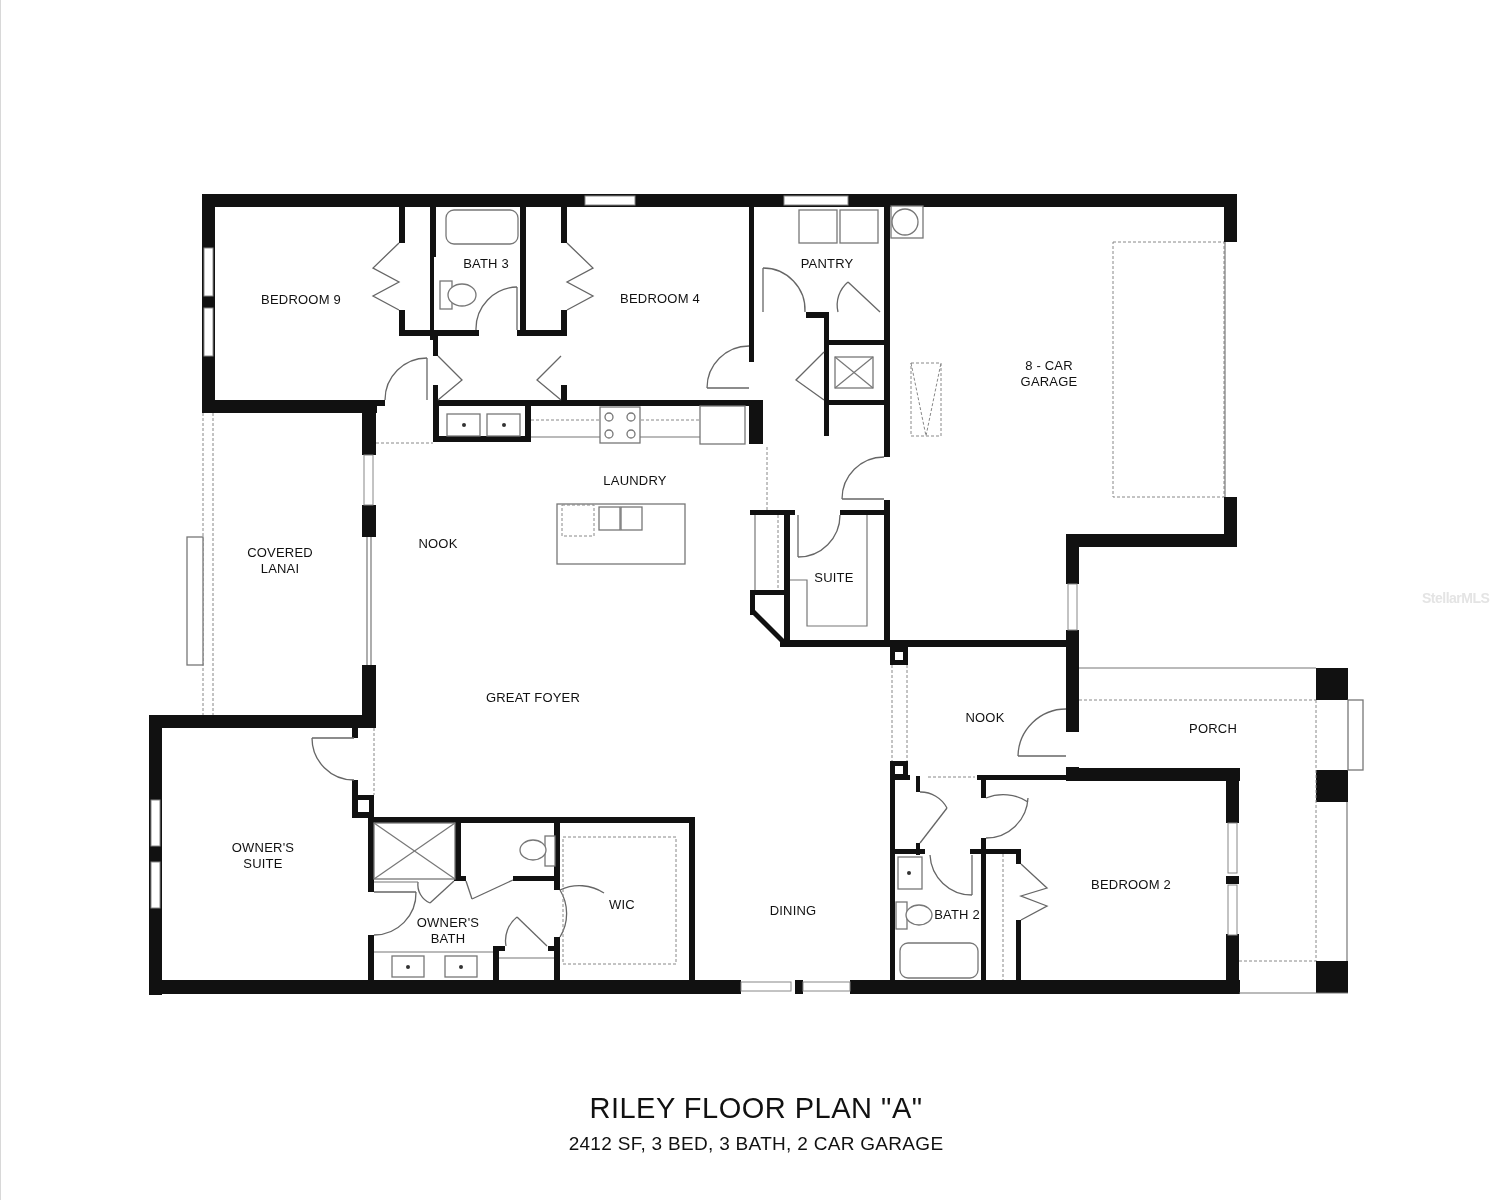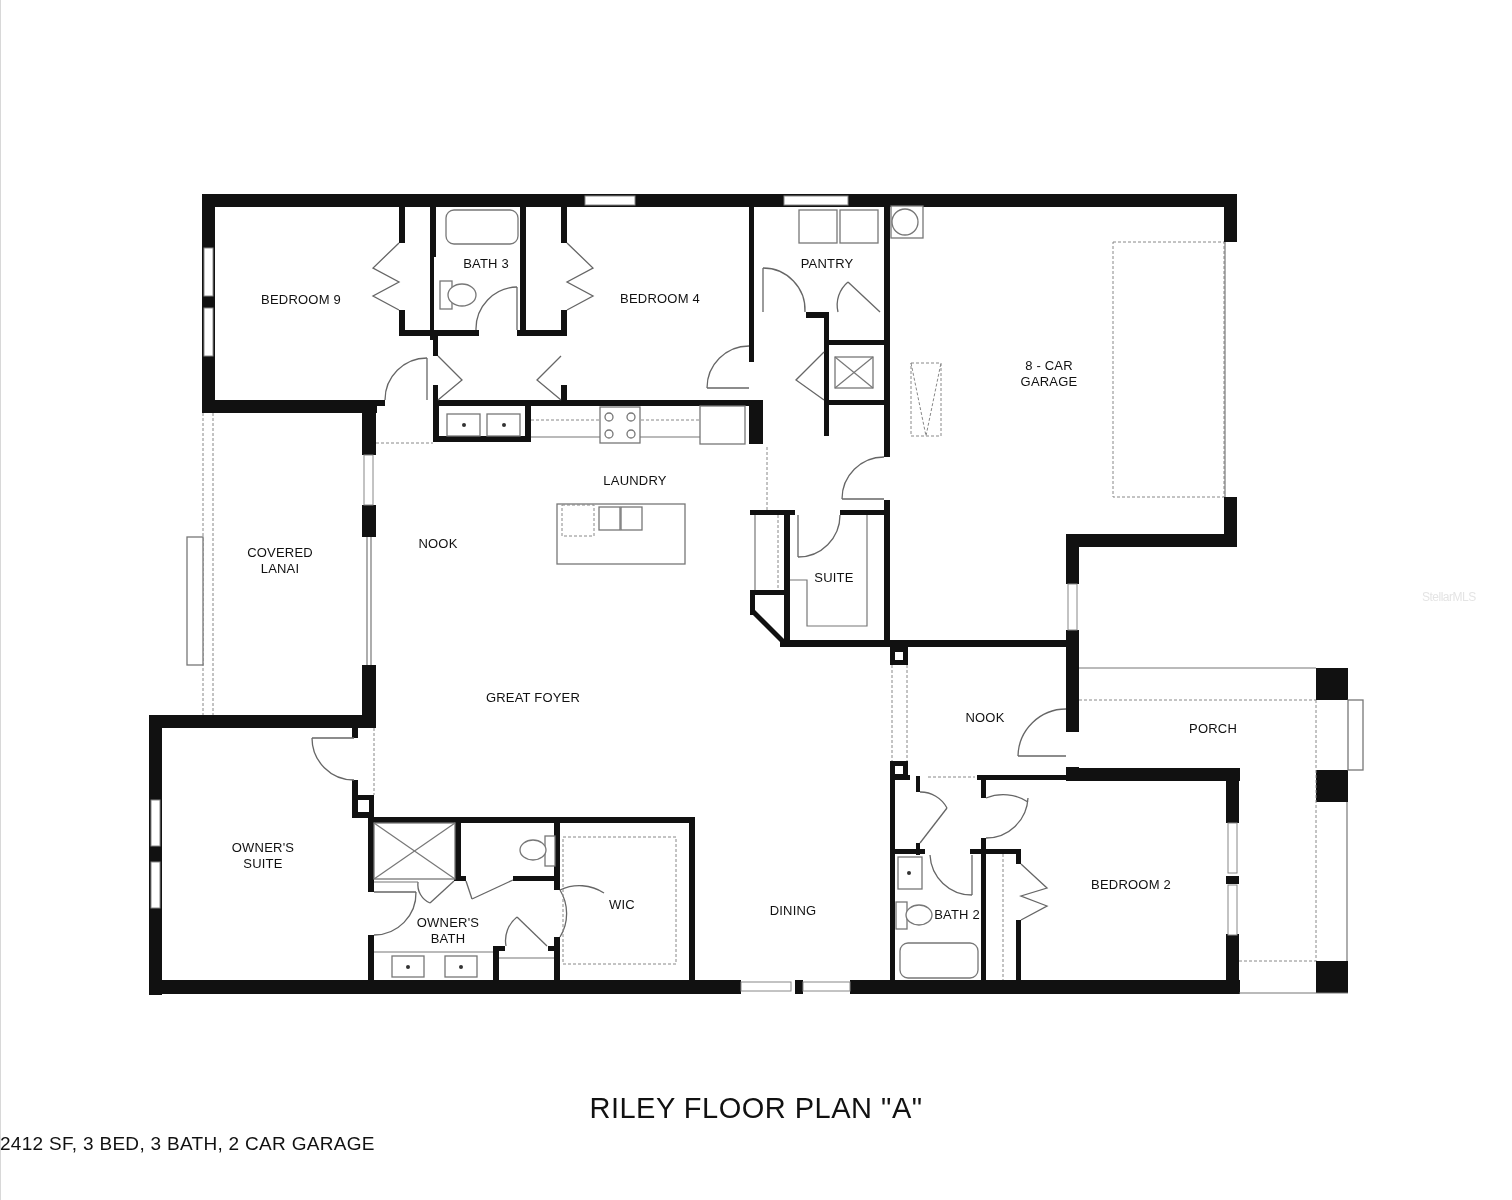--- a/index.html
+++ b/index.html
@@ -8,22 +8,22 @@
   svg.plan { position: absolute; left: 0; top: 0; width: 1512px; height: 1200px; }
   .wall { fill: #111111; }
   .thin { fill: none; stroke: #777777; stroke-width: 1.2; }
   .dash { fill: none; stroke: #888888; stroke-width: 1; stroke-dasharray: 3 2; }
   .door { fill: none; stroke: #666666; stroke-width: 1.3; }
   .win { fill: #ffffff; stroke: #888888; stroke-width: 1; }
   .fix { fill: #ffffff; stroke: #777777; stroke-width: 1.3; }
   .dot { fill: #333333; }
   .room-label { position: absolute; font-size: 13px; color: #111111; text-align: center; line-height: 16px; transform: translate(-50%, -50%); white-space: pre-line; letter-spacing: 0.2px; }
   .title { position: absolute; left: 0; width: 1512px; text-align: center; top: 1092px; font-size: 29px; color: #111111; letter-spacing: 0.5px; }
-  .subtitle { position: absolute; left: 0; width: 1512px; text-align: left; top: 1133px; font-size: 19px; color: #111111; letter-spacing: 0.3px; }
-  .watermark { position: absolute; left: 1422px; top: 590px; font-size: 12px; color: #e4e4e4; font-weight: normal; letter-spacing: -0.5px; }
+  .subtitle { position: absolute; left: 0; width: 1512px; text-align: center; top: 1133px; font-size: 19px; color: #111111; letter-spacing: 0.3px; }
+  .watermark { position: absolute; left: 1422px; top: 590px; font-size: 14px; color: #e4e4e4; font-weight: bold; letter-spacing: -0.5px; }
 </style>
 </head>
 <body>
 
 <div class="left-edge"></div>
 
 <svg class="plan" viewBox="0 0 1512 1200">
 
   <g>
 

